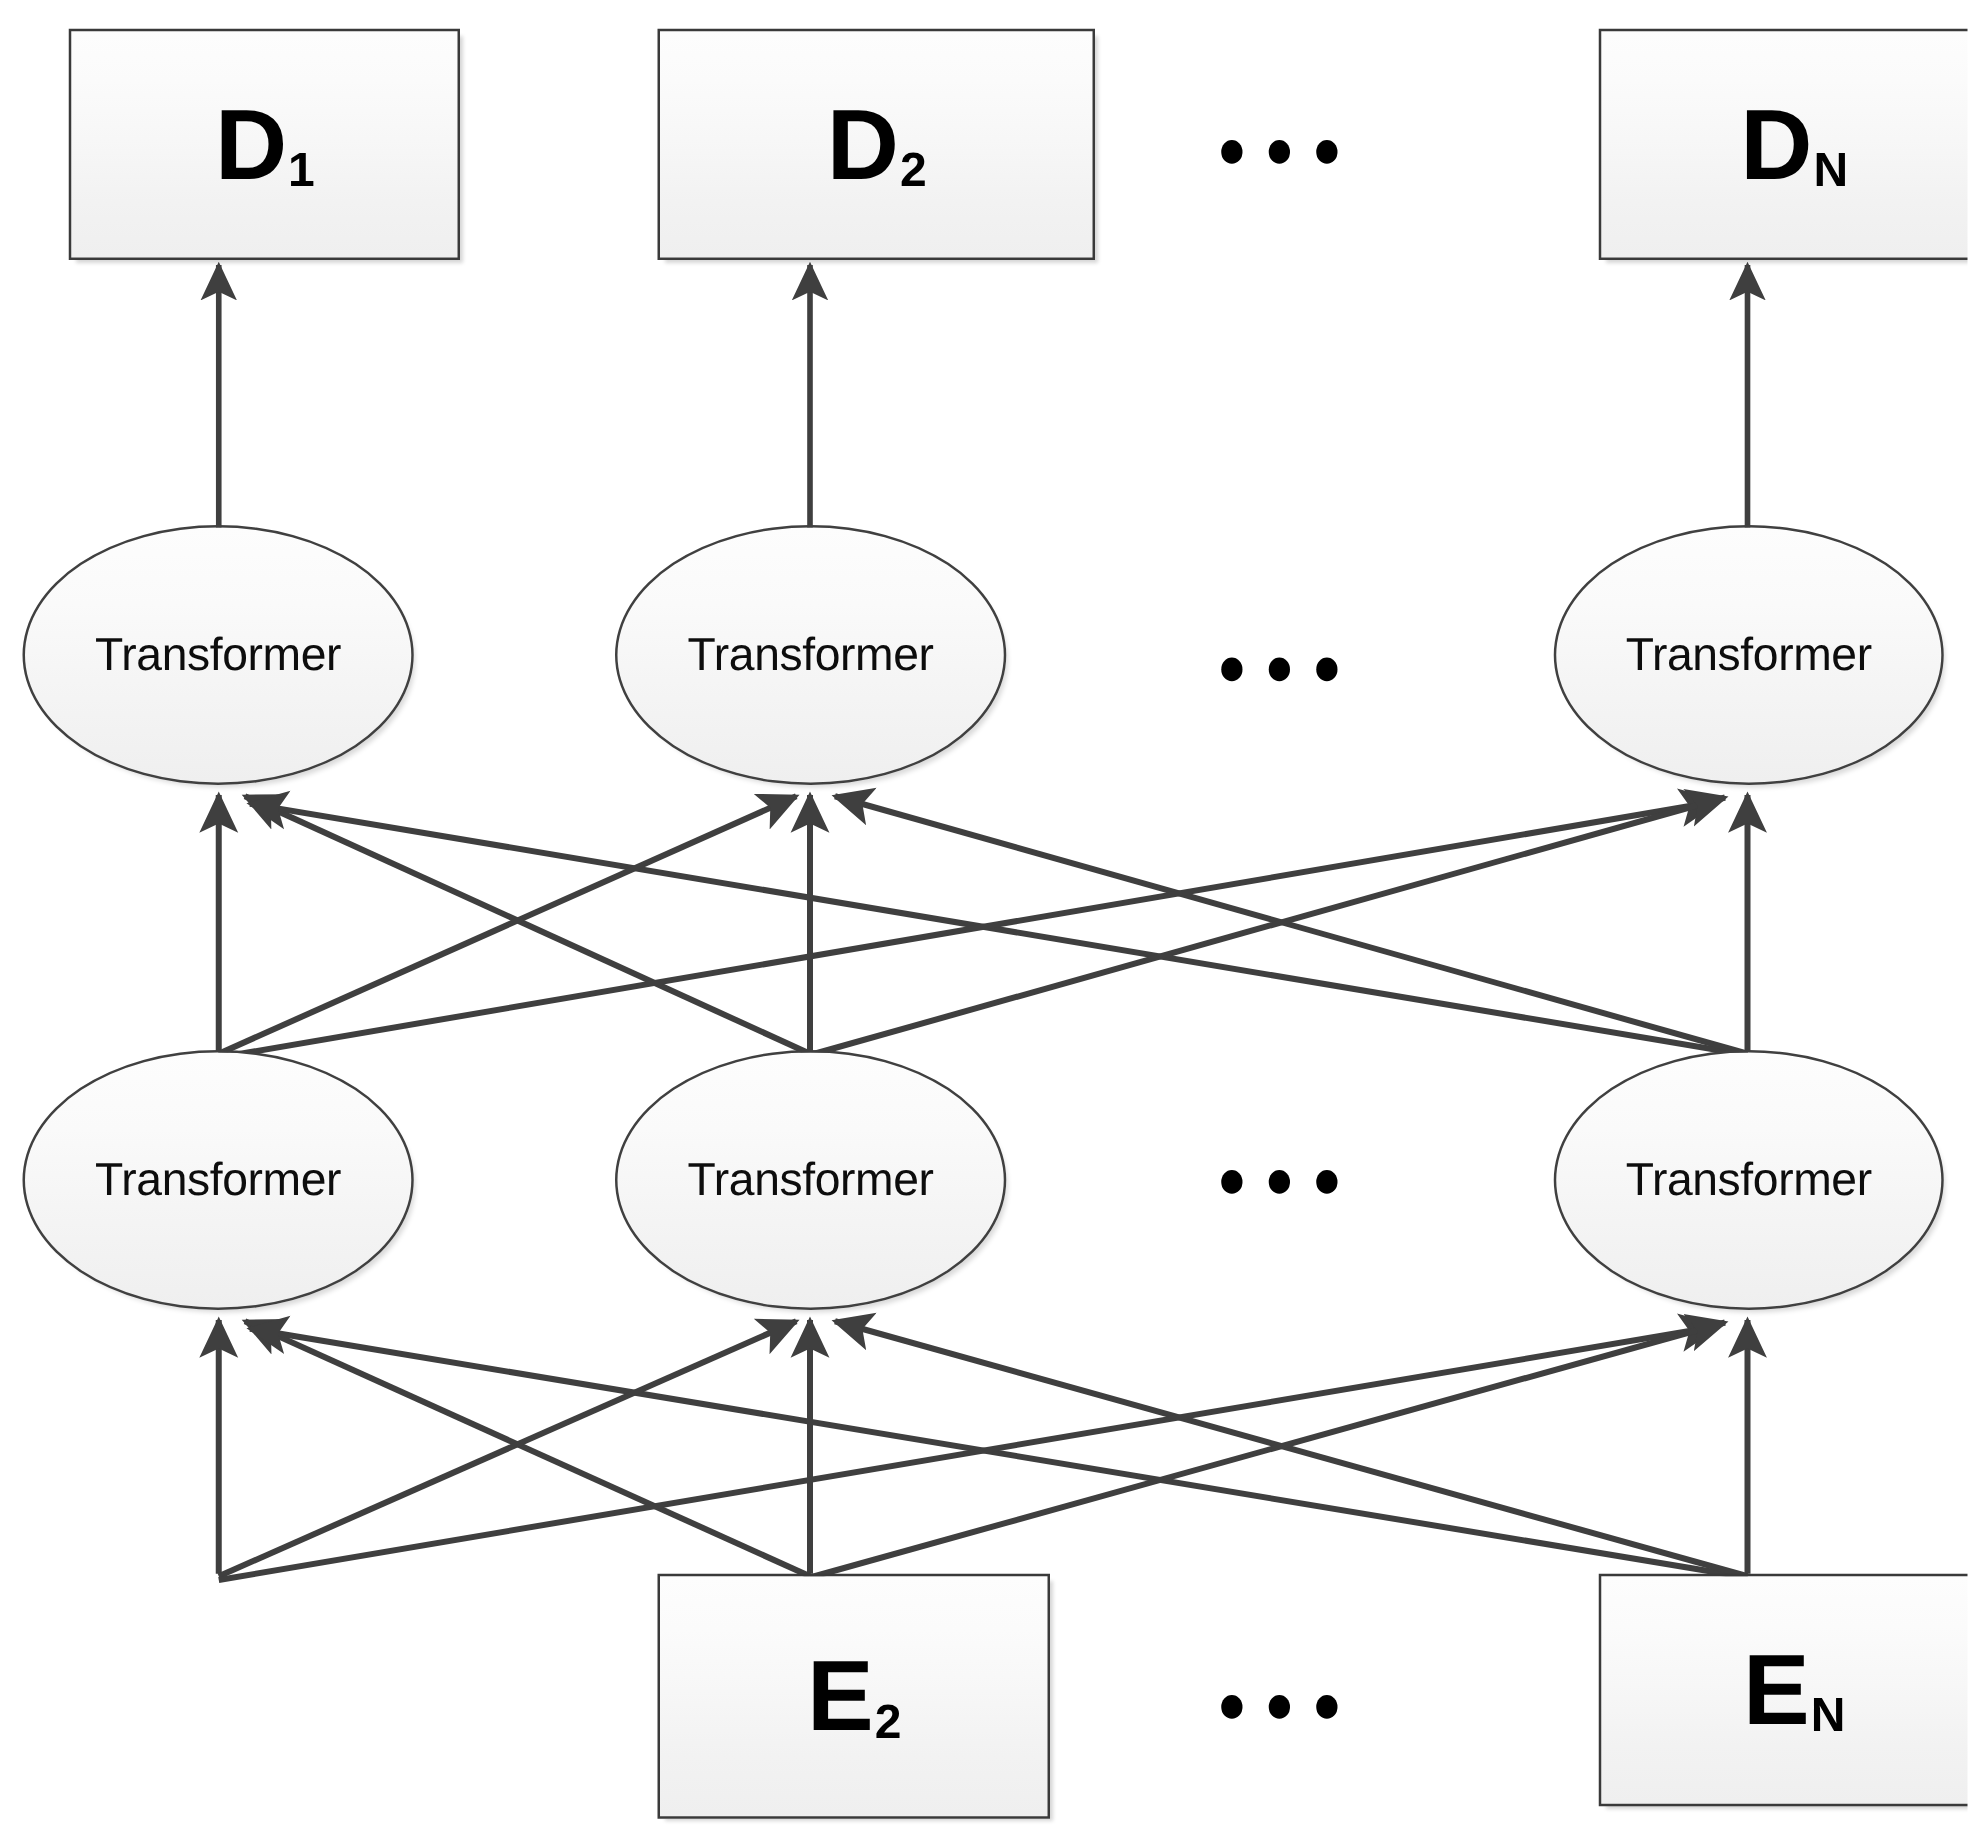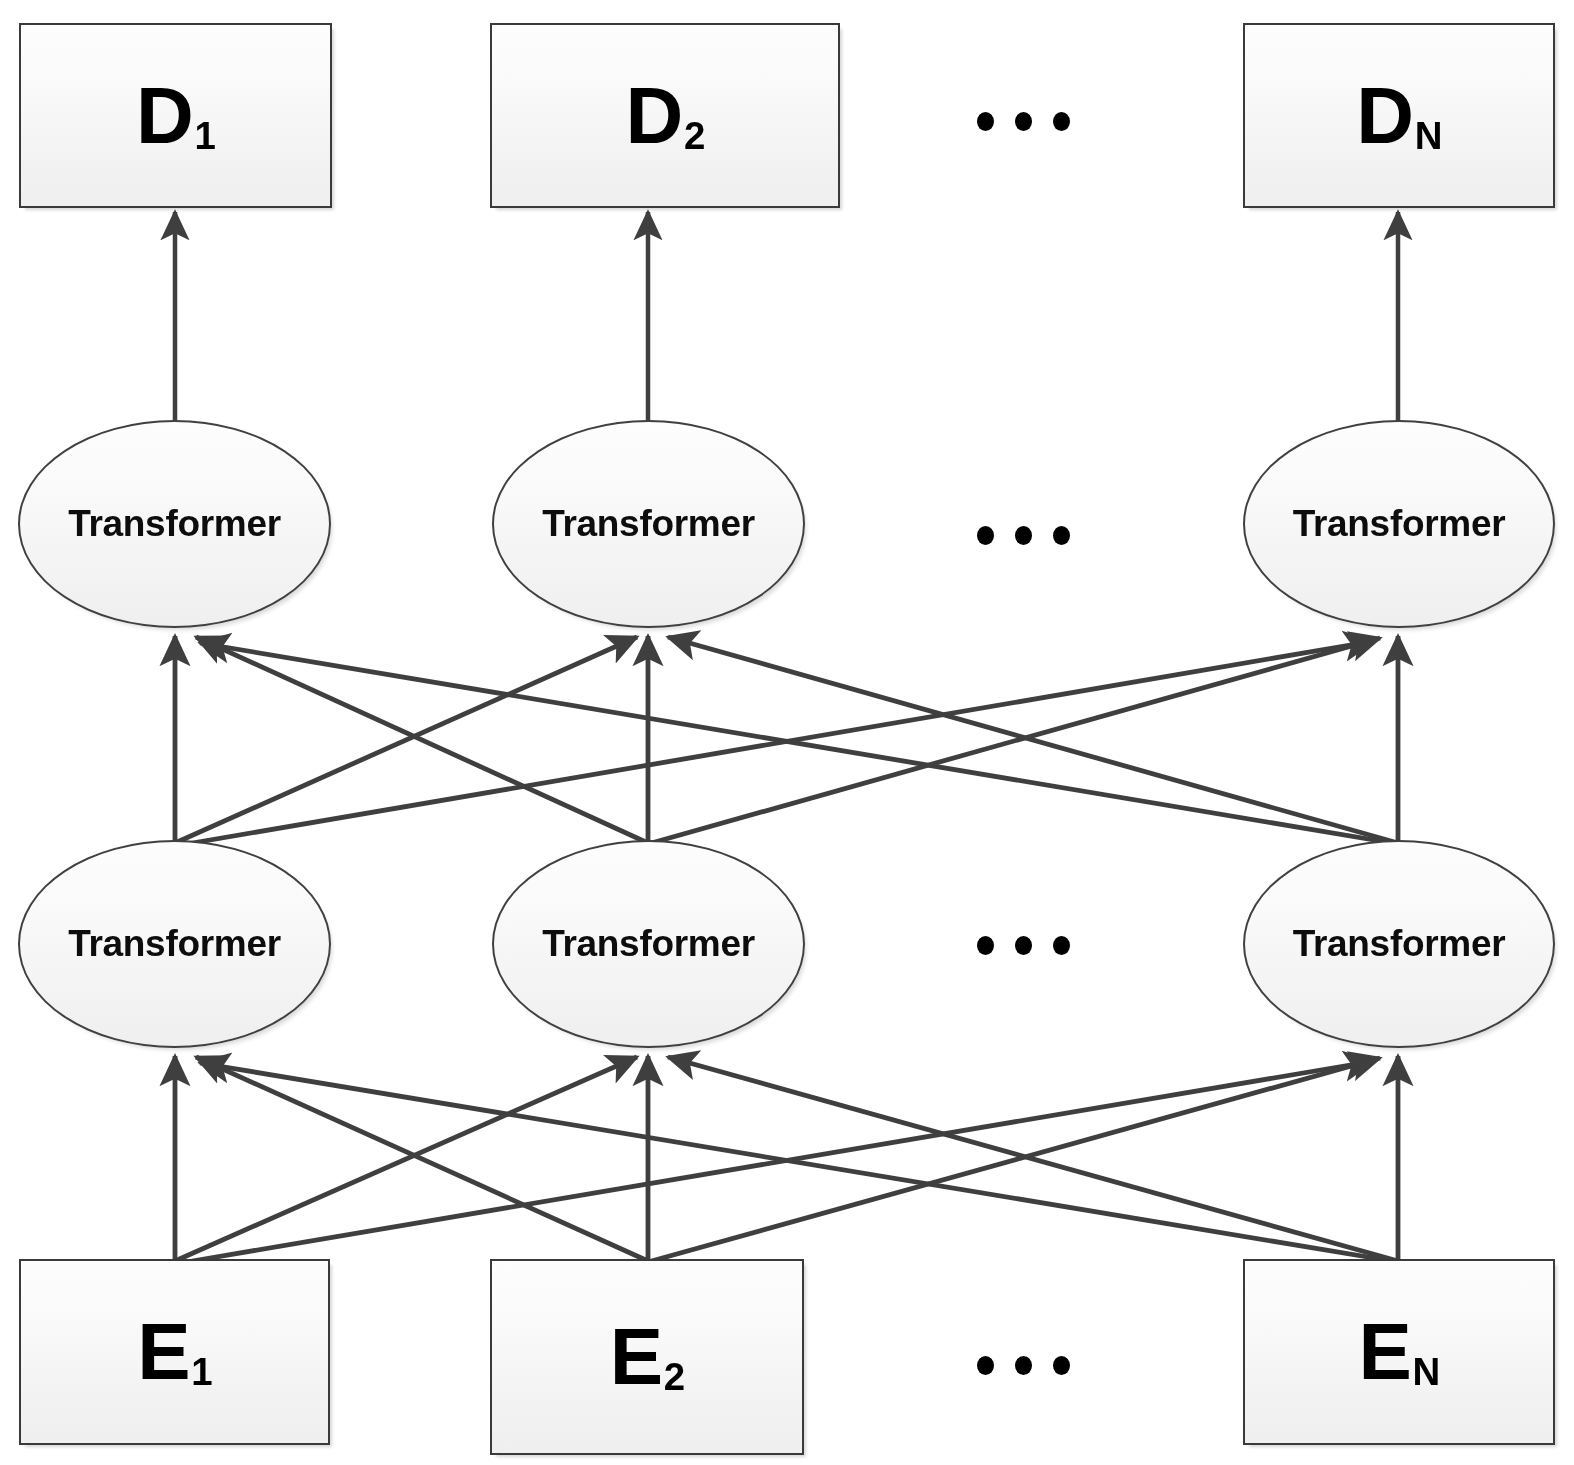--- a/index.html
+++ b/index.html
@@ -34,20 +34,21 @@
     box-sizing: border-box;
     display: flex;
     align-items: center;
     justify-content: center;
     pointer-events: auto;
   }
   .box-node {
     border: 2px solid #3a3a3a;
     background: linear-gradient(to bottom, #fdfdfd 0%, #fbfbfb 22%, #f7f7f7 48%, #f2f2f2 75%, #efefef 100%);
     box-shadow: 4px 4px 3px -2px rgba(0,0,0,0.16);
+    margin-left: 36px;
   }
   .ellipse-node {
     border: 2px solid #404040;
     border-radius: 50%;
     background: linear-gradient(to bottom, #fdfdfd 0%, #fafafa 30%, #f5f5f5 60%, #efefef 100%);
     box-shadow: 4px 5px 4px -3px rgba(0,0,0,0.15);
   }
   .box-label {
     font-size: 80px;
     font-weight: 700;
@@ -59,21 +60,21 @@
   .box-label sub {
     font-size: 0.48em;
     font-weight: 700;
     vertical-align: baseline;
     position: relative;
     top: 0.16em;
     left: 0.02em;
   }
   .ellipse-label {
     font-size: 37px;
-    font-weight: 700;
+    font-weight: 400;
     color: #0d0d0d;
     white-space: nowrap;
     letter-spacing: -0.3px;
   }
   .dots {
     position: absolute;
     display: flex;
     gap: 21px;
     align-items: center;
     pointer-events: auto;
@@ -173,23 +174,20 @@
   </div>
   <div class="node ellipse-node" style="left:1243px; top:840px; width:312px; height:208px;">
     <span class="ellipse-label">Transformer</span>
   </div>
   <div class="dots" style="left:977px; top:936px;">
     <i></i>
     <i></i>
     <i></i>
   </div>
 
-  <div class="node box-node" style="left:19px; top:1259px; width:311px; height:186px;">
-    <span class="box-label">E<sub>1</sub></span>
-  </div>
   <div class="node box-node" style="left:490px; top:1259px; width:314px; height:196px;">
     <span class="box-label">E<sub>2</sub></span>
   </div>
   <div class="node box-node" style="left:1243px; top:1259px; width:312px; height:186px;">
     <span class="box-label">E<sub>N</sub></span>
   </div>
   <div class="dots" style="left:977px; top:1356px;">
     <i></i>
     <i></i>
     <i></i>

